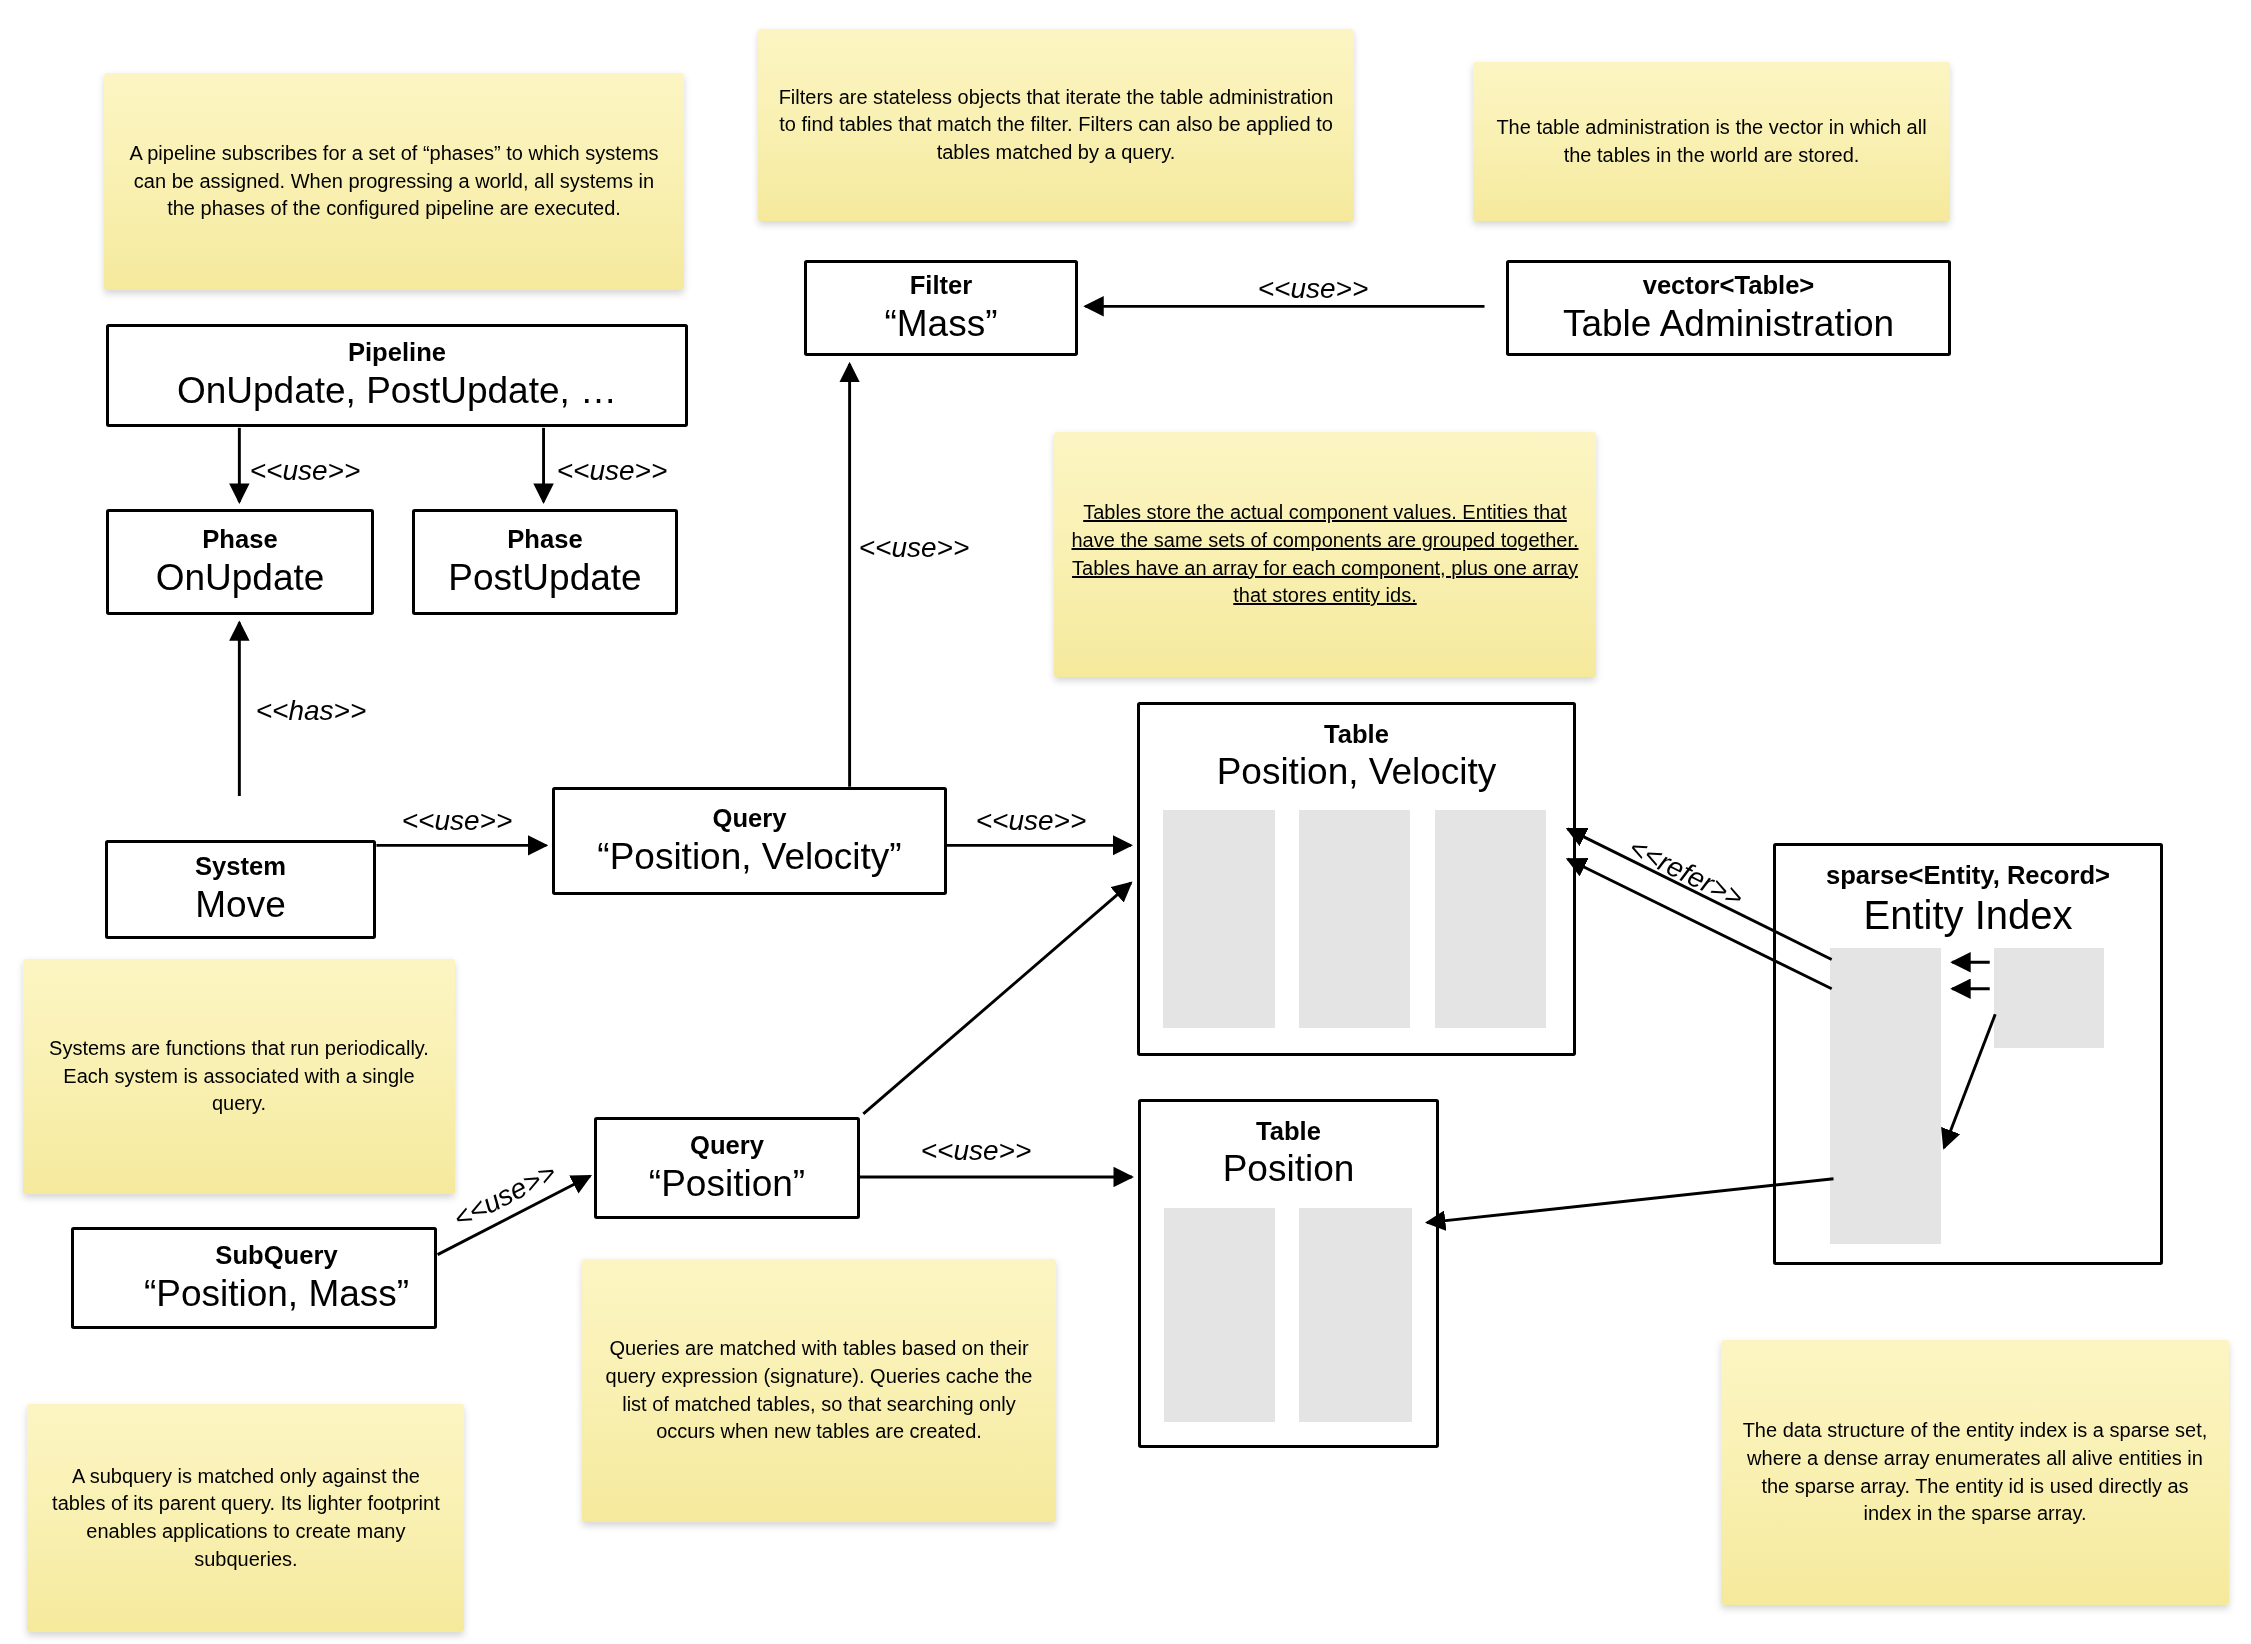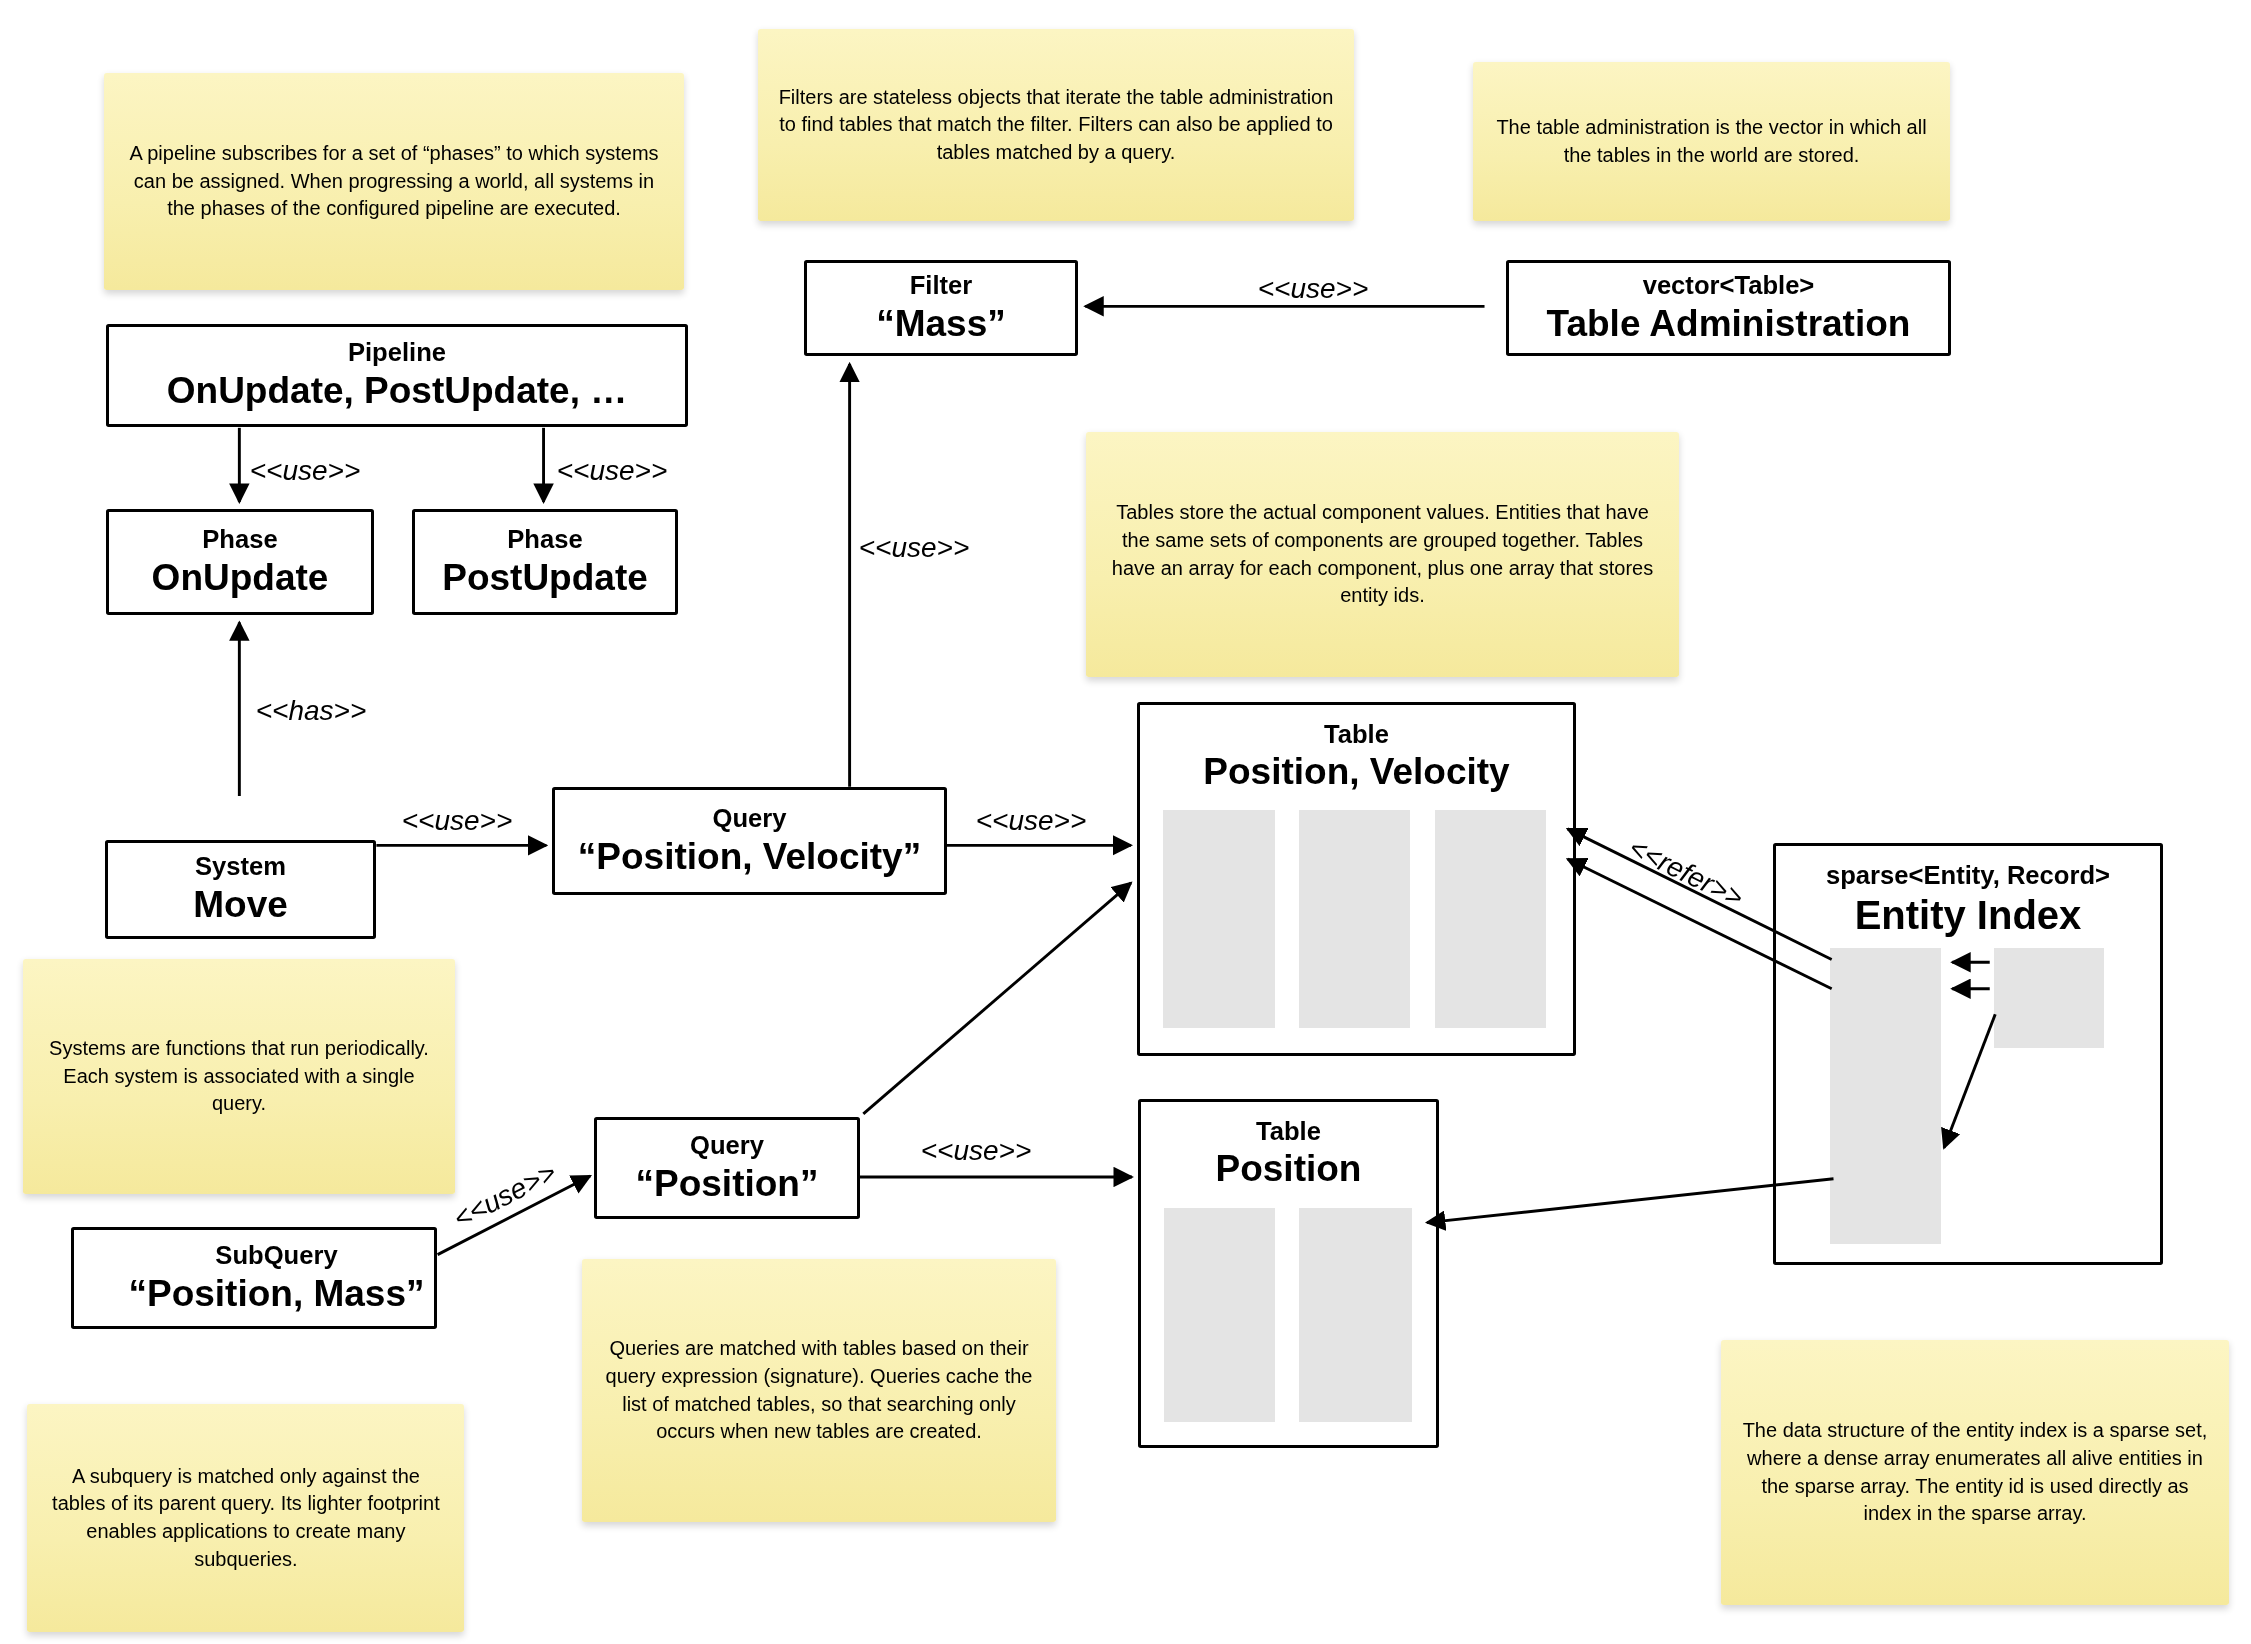--- a/index.html
+++ b/index.html
@@ -26,21 +26,21 @@
   .node{
     position:absolute;
     background:#ffffff;
     border:3.7px solid #000;
     border-radius:2.7px;
     display:flex;flex-direction:column;align-items:center;justify-content:center;
     text-align:center;box-sizing:border-box;
     gap:3.7px;
   }
   .node .title{font-weight:bold;font-size:25.6px;line-height:1.1;text-align:right;}
-  .node .value{font-weight:bold;font-size:37px;line-height:1.15;}
+  .node .value{font-weight:normal;font-size:37px;line-height:1.15;}
   .node.anchor-top{justify-content:flex-start;padding-top:14.6px;}
   
   .array{
     position:absolute;
     background:#e4e4e4;
   }
   
   .edge-label{
     position:absolute;
     transform:translate(-50%,-50%);
@@ -59,21 +59,21 @@
   svg#edges line{stroke:#000;stroke-width:3.2;}
 </style>
 </head>
 <body>
 
 <div id="canvas">
 
   <div class="note" style="left:104px;top:73px;width:580px;height:217px;">A pipeline subscribes for a set of “phases” to which systems can be assigned. When progressing a world, all systems in the phases of the configured pipeline are executed.</div>
   <div class="note" style="left:758px;top:29px;width:596px;height:192px;">Filters are stateless objects that iterate the table administration to find tables that match the filter. Filters can also be applied to tables matched by a query.</div>
   <div class="note" style="left:1473px;top:62px;width:477px;height:159px;">The table administration is the vector in which all the tables in the world are stored.</div>
-  <div class="note" style="left:1086px;top:432px;width:593px;height:245px;">Tables store the actual component values. Entities that have the same sets of components are grouped together. Tables have an array for each component, plus one array that stores entity ids.</div>
+  <div class="note" style="left:1054px;top:432px;width:542px;height:245px;text-decoration:underline;">Tables store the actual component values. Entities that have the same sets of components are grouped together. Tables have an array for each component, plus one array that stores entity ids.</div>
   <div class="note" style="left:23px;top:944px;width:432px;height:235px;margin-top:15px;">Systems are functions that run periodically. Each system is associated with a single query.</div>
   <div class="note" style="left:582px;top:1259px;width:474px;height:263px;">Queries are matched with tables based on their query expression (signature). Queries cache the list of matched tables, so that searching only occurs when new tables are created.</div>
   <div class="note" style="left:27.4px;top:1404px;width:437px;height:228px;">A subquery is matched only against the tables of its parent query. Its lighter footprint enables applications to create many subqueries.</div>
   <div class="note" style="left:1721px;top:1340px;width:508px;height:265px;">The data structure of the entity index is a sparse set, where a dense array enumerates all alive entities in the sparse array. The entity id is used directly as index in the sparse array.</div>
 
   <div class="node" style="left:106px;top:324px;width:582px;height:103px;">
     <span class="title">Pipeline</span>
     <span class="value">OnUpdate, PostUpdate, …</span>
   </div>
 

